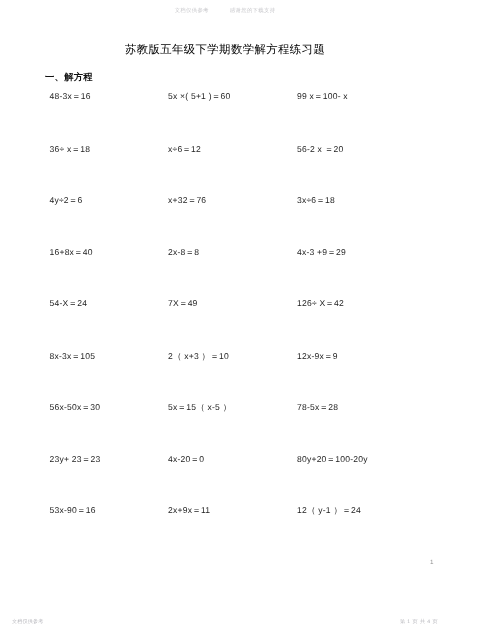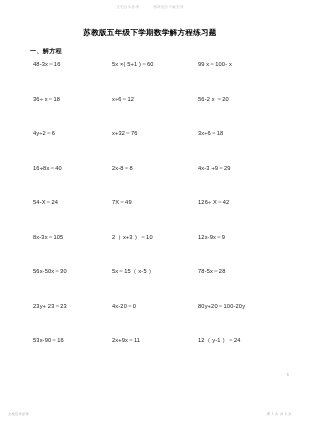--- a/index.html
+++ b/index.html
@@ -44,21 +44,21 @@
   }
 
   
   .title {
     position: absolute;
     top: 28px;
     left: 0;
     width: 300px;
     text-align: center;
     font-size: 7.6px;
-    font-weight: bold;
+    font-weight: normal;
     color: #000000;
     letter-spacing: 0.25px;
     white-space: nowrap;
   }
 
   
   .section-heading {
     position: absolute;
     top: 47px;
     left: 30px;

